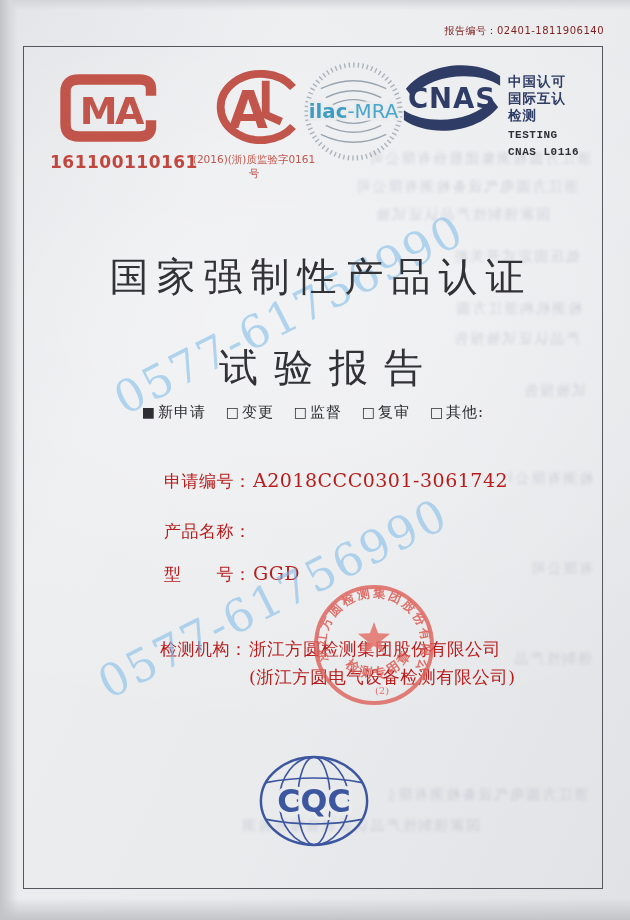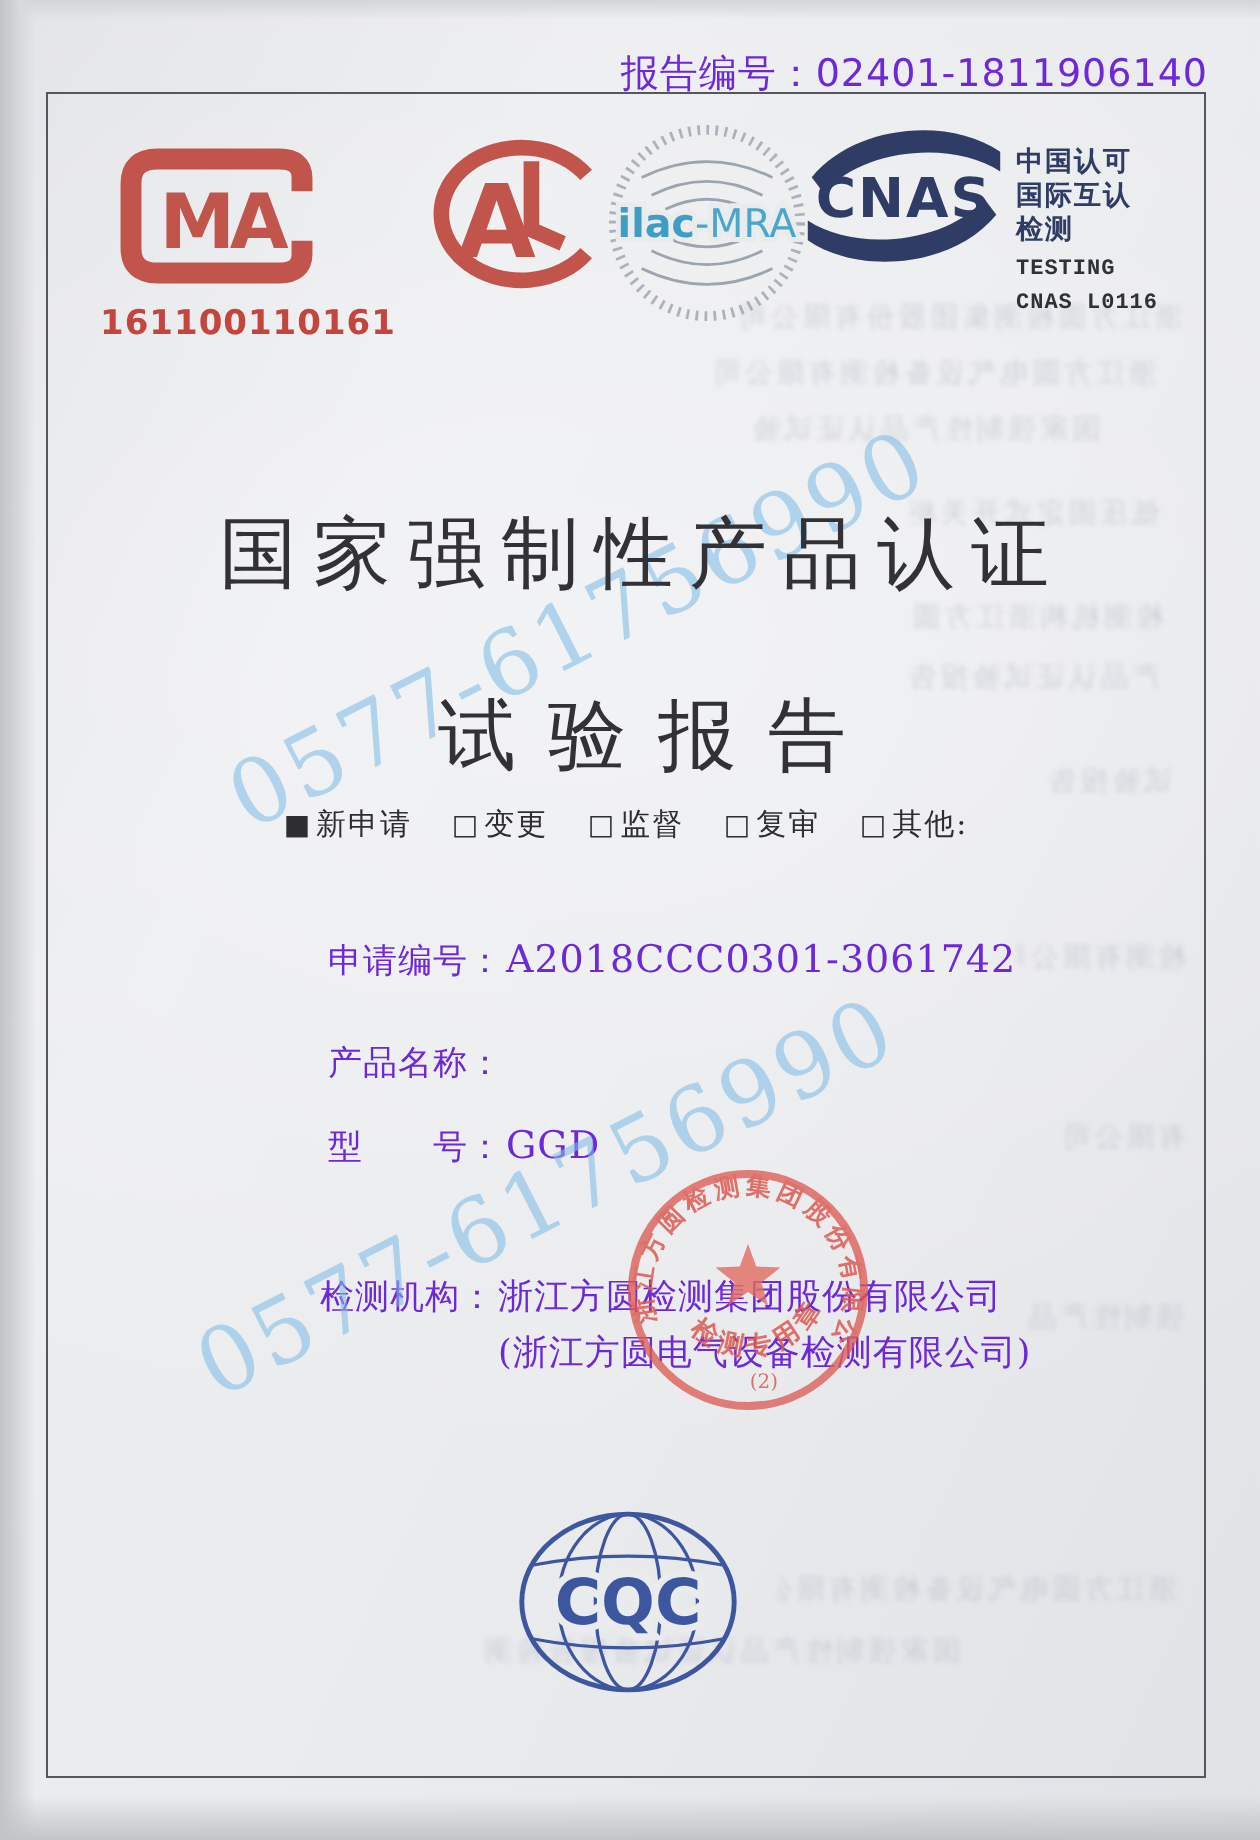--- a/index.html
+++ b/index.html
@@ -18,21 +18,21 @@
   .edge-left{position:absolute;left:0;top:0;width:18px;height:100%;
     background:linear-gradient(90deg,#c2c3c7 0%,#d8d9dc 55%,rgba(232,233,235,0) 100%);}
   .edge-bottom{position:absolute;left:0;bottom:0;width:100%;height:22px;
     background:linear-gradient(0deg,#c3c4c8 0%,rgba(230,231,233,0) 100%);}
   .edge-top{position:absolute;left:0;top:0;width:100%;height:10px;
     background:linear-gradient(180deg,#d4d5d8 0%,rgba(232,233,235,0) 100%);}
 
   .report-no{
     position:absolute;top:24px;right:26px;
     font-family:"DejaVu Sans",sans-serif;
-    font-size:19px;color:#6d28d9;letter-spacing:.5px;
+    font-size:10px;color:#7f1d1d;letter-spacing:.5px;
   }
   .frame{
     position:absolute;left:23px;top:46px;width:578px;height:841px;
     border:1.5px solid #54575d;
   }
 
   
   .logo{position:absolute;}
   .cma{left:50px;top:70px;width:126px;text-align:center;}
   .cma-no{font-family:"DejaVu Sans",sans-serif;font-weight:bold;font-size:17px;
@@ -58,21 +58,21 @@
     font-weight:400;
   }
   .cbline{
     position:absolute;left:24px;top:403px;width:578px;text-align:center;
     font-size:15px;color:#2e2e32;letter-spacing:1px;
   }
   .cb{margin:12px 7px;white-space:nowrap;}
   .cb .box{margin-right:2px;font-size:14px;}
 
   
-  .frow{position:absolute;left:164px;display:flex;align-items:baseline;color:#6d28d9;justify-content:center;}
+  .frow{position:absolute;left:164px;display:flex;align-items:baseline;color:#b91c1c;justify-content:center;}
   .flabel{font-size:17px;letter-spacing:.5px;white-space:pre;width:89px;flex:none;}
   .fvalue{font-size:19px;letter-spacing:.5px;}
   .fvalue.cjk{font-size:17.5px;letter-spacing:1px;}
   .r1{top:469px;} .r2{top:520px;} .r3{top:562px;}
   .r4{top:636px;left:160px;}
   .v2lines{line-height:27.5px;font-size:17.5px;letter-spacing:.5px;}
 
   
   .wm{
     position:absolute;width:430px;text-align:center;
@@ -132,20 +132,21 @@
   </svg>
   <div class="cma-no">161100110161</div>
 </div>
 
 <div class="logo cal">
   <svg width="108" height="82" viewBox="0 0 108 84">
     <path d="M94,22 A41,34 0 1 0 94,62" fill="none" stroke="#c2554b" stroke-width="8"></path>
     <text x="28" y="64" font-family="DejaVu Sans, sans-serif" font-weight="bold" font-size="52" fill="#c2554b">A</text>
     <path d="M66,15 L66,50 L82,57" fill="none" stroke="#c2554b" stroke-width="8"></path>
   </svg>
+  <div class="cal-sub">(2016)(浙)质监验字0161号</div>
 </div>
 
 <div class="logo ilac">
   <svg width="104" height="104" viewBox="0 0 105 105">
     <circle cx="52" cy="52" r="47" fill="none" stroke="#939ea9" stroke-width="5" stroke-dasharray="1.4 3.2" opacity=".75"></circle>
     <path d="M24,38 Q52,24 80,38" fill="none" stroke="#9aa5af" stroke-width="1.4"></path>
     <path d="M19,29 Q52,13 85,29" fill="none" stroke="#9aa5af" stroke-width="1.4"></path>
     <path d="M31,45 Q52,35 73,45" fill="none" stroke="#9aa5af" stroke-width="1.4"></path>
     <path d="M24,66 Q52,80 80,66" fill="none" stroke="#9aa5af" stroke-width="1.4"></path>
     <path d="M19,75 Q52,91 85,75" fill="none" stroke="#9aa5af" stroke-width="1.4"></path>

